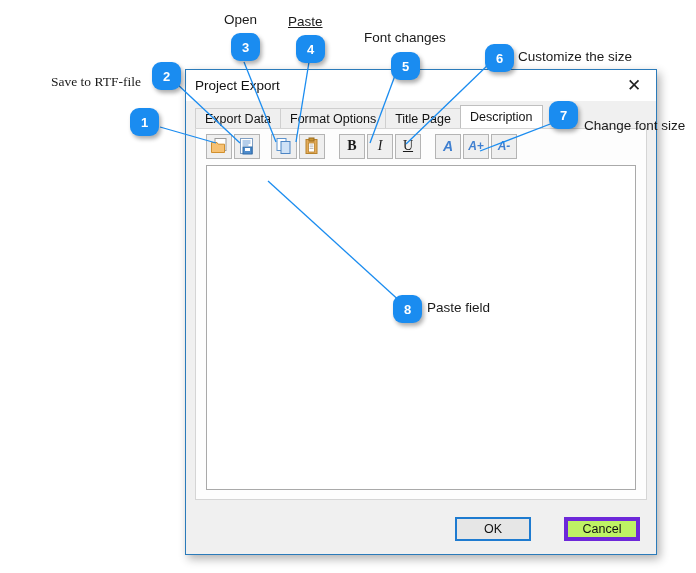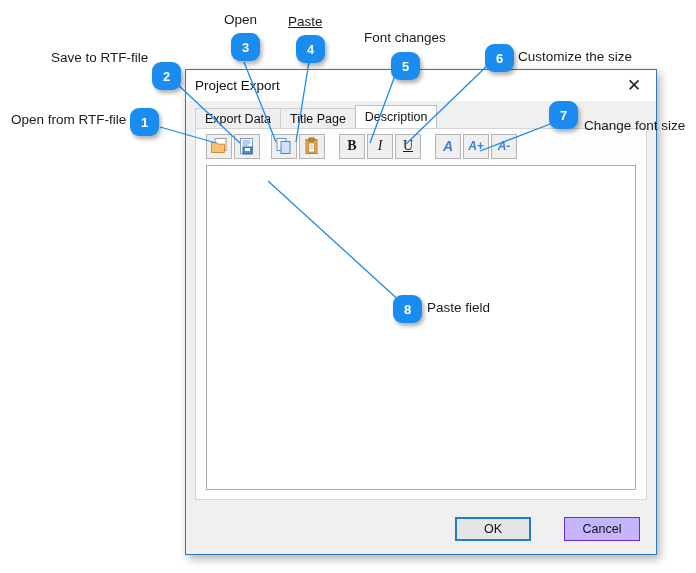--- a/index.html
+++ b/index.html
@@ -204,22 +204,22 @@
     justify-content: flex-end;
     padding-right: 16px;
     box-sizing: border-box;
     gap: 24px;
   }
   .dlg-button {
     width: 76px;
     height: 24px;
     font-size: 12.5px;
     color: #111111;
-    background: #c4b5fd;
-    border: 1px solid #6d28d9;
+    background: #bef264;
+    border: 4px solid #6d28d9;
     box-sizing: border-box;
     display: flex;
     align-items: center;
     justify-content: center;
     margin-left: 9px;
   }
   .dlg-button.button-default {
     border: 2px solid #1e7bd0;
     background: #e6e6e6;
   }
@@ -229,20 +229,21 @@
 
 <div id="dialog-window">
 
   <div id="dialog-titlebar">
     <span id="dialog-title-text">Project Export</span>
     <div id="dialog-close-button">✕</div>
   </div>
 
   <div id="tab-strip">
     <div class="tab-item">Export Data</div>
+    <div class="tab-item">Format Options</div>
     <div class="tab-item">Title Page</div>
     <div class="tab-item tab-active">Description</div>
   </div>
 
   <div id="tab-panel">
 
     <div id="editor-toolbar">
 
       <div class="tool-button">
         <svg width="18" height="18" viewBox="0 0 18 18">
@@ -318,24 +319,23 @@
       <line x1="244" y1="62" x2="276" y2="142"></line>
       <line x1="309" y1="62" x2="296" y2="142"></line>
       <line x1="400" y1="62" x2="370" y2="143"></line>
       <line x1="491" y1="62" x2="406" y2="144"></line>
       <line x1="558" y1="121" x2="480" y2="151"></line>
       <line x1="403" y1="304" x2="268" y2="181"></line>
     </g>
   </svg>
 
   <div class="callout-badge" style="left:130px; top:108px;">1</div>
-  <div class="callout-label" style="left:11px; top:112px;">Open from RTF-file</div>
 
   <div class="callout-badge" style="left:152px; top:62px;">2</div>
-  <div class="callout-label" style="left:51px; top:50px;">Save to RTF-file</div>
+  <div class="callout-label" style="left:51px; top:74px;font-family:Liberation Serif, serif;">Save to RTF-file</div>
 
   <div class="callout-badge" style="left:231px; top:33px;">3</div>
   <div class="callout-label" style="left:224px; top:12px;">Open</div>
 
   <div class="callout-badge" style="left:296px; top:35px;">4</div>
   <div class="callout-label" style="left:288px; top:14px;text-decoration:underline;">Paste</div>
 
   <div class="callout-badge" style="left:391px; top:52px;">5</div>
   <div class="callout-label" style="left:364px; top:30px;">Font changes</div>
 

